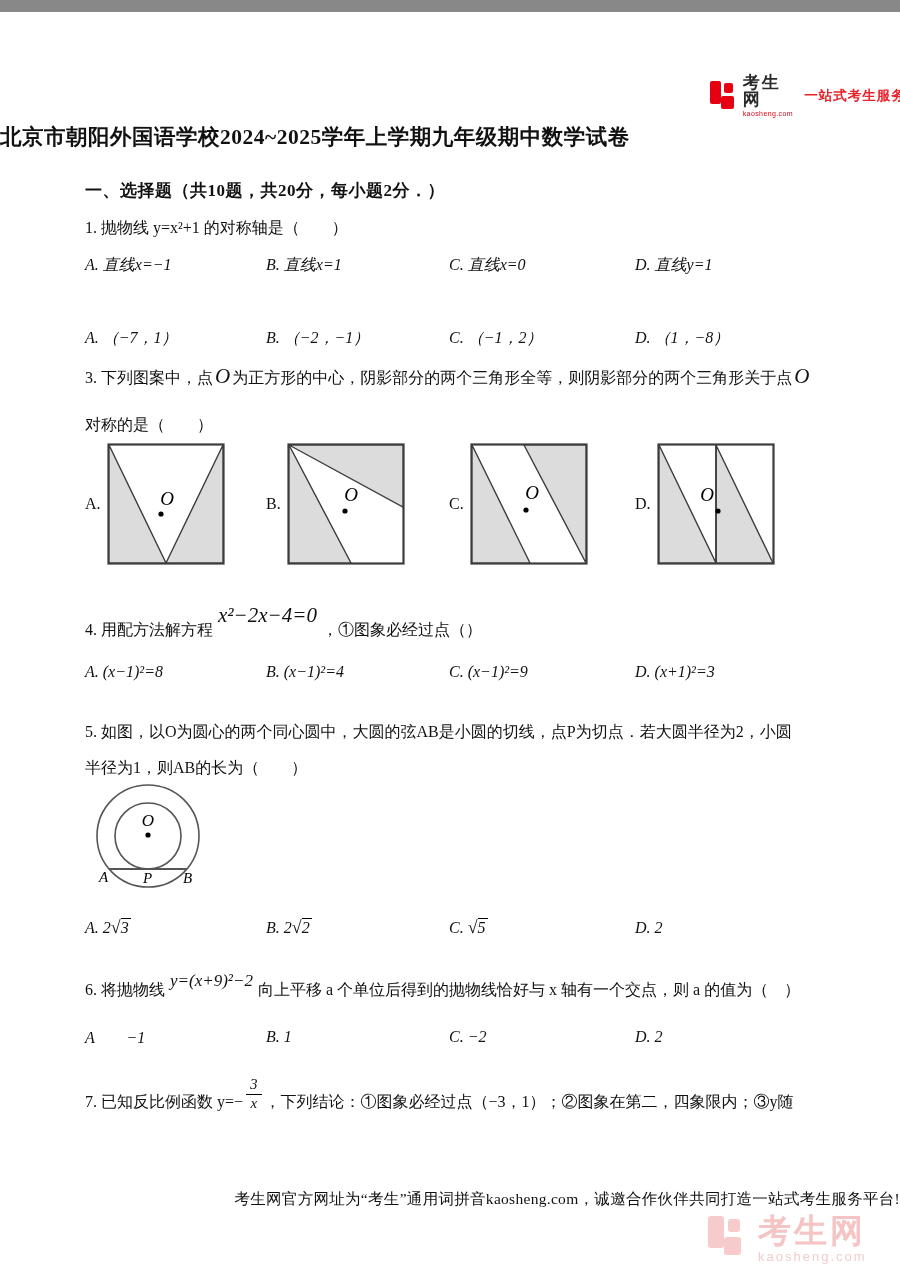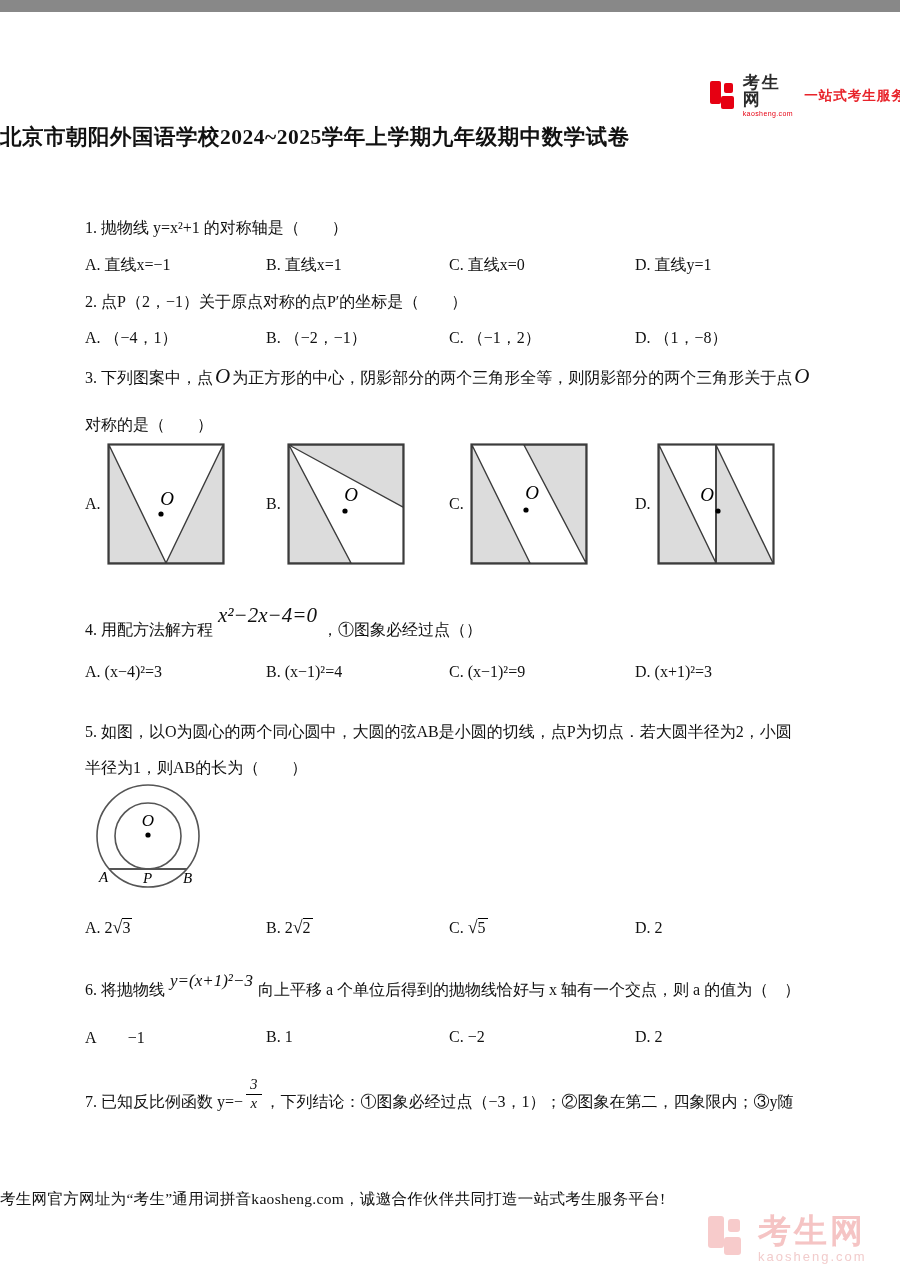--- a/index.html
+++ b/index.html
@@ -16,36 +16,36 @@
   .logo-icon .b3{left:11px;top:17px;width:13px;height:13px;}
   .logo-textcol{display:flex;flex-direction:column;line-height:1;}
   .logo-name{font-family:"Liberation Sans","DejaVu Sans",sans-serif;font-weight:bold;font-size:17px;letter-spacing:2px;color:#2a2a2a;}
   .logo-domain{font-family:"Liberation Sans","DejaVu Sans",sans-serif;font-size:7px;color:#e60012;letter-spacing:.4px;margin-top:2px;}
   .logo-tagline{color:#e8232a;font-weight:bold;font-size:13.5px;margin-left:9px;white-space:nowrap;letter-spacing:1px;}
   
   .title{position:absolute;top:110px;left:0;width:100%;text-align:left;font-size:21.5px;font-weight:bold;margin:0;letter-spacing:.5px;}
   .section{position:absolute;top:167px;left:85px;font-size:17px;font-weight:bold;letter-spacing:.5px;}
   
   .line{position:absolute;left:85px;white-space:nowrap;font-size:16px;}
-  .opts{position:absolute;left:85px;width:800px;display:grid;grid-template-columns:181px 183px 186px 1fr;font-size:16px;white-space:nowrap;}
+  .opts{position:absolute;left:85px;width:800px;display:grid;grid-template-columns:181px 183px 186px 1fr;font-size:16px;white-space:nowrap;font-style:italic;}
   .bigO{font-size:21px;font-style:italic;padding:0 2px;}
   .eq{font-style:italic;font-size:21px;position:relative;top:-13px;padding:0 5px;}
   .eq.small{font-size:17px;top:-9px;}
   .frac{display:inline-flex;flex-direction:column;align-items:center;vertical-align:middle;line-height:1.1;font-style:italic;font-size:15px;position:relative;top:-10px;margin:0 3px;}
   .frac .num{border-bottom:1.3px solid #000;padding:0 4px 1px 4px;}
   .sqrt-sign{font-size:18px;}
   .radicand{border-top:1.3px solid #000;padding:0 2px 0 0;}
   
   .figrow{position:absolute;left:85px;top:431px;width:800px;display:grid;grid-template-columns:181px 183px 186px 1fr;}
   .figgroup{display:flex;align-items:center;gap:6px;}
   .figlabel{font-size:16px;}
   svg.sq{width:118px;height:122px;display:block;}
   svg.circ{position:absolute;left:85px;top:769px;width:126px;height:120px;}
   
-  .footer{position:absolute;top:1177px;left:0;width:100%;text-align:left;font-size:15.5px;letter-spacing:.3px;}
+  .footer{position:absolute;top:1177px;left:0;width:100%;text-align:right;font-size:15.5px;letter-spacing:.3px;}
   .watermark{position:absolute;left:708px;top:1201px;display:flex;align-items:center;}
   .wm-icon{position:relative;width:44px;height:50px;margin-right:6px;}
   .wm-icon i{position:absolute;background:#f7cbcb;border-radius:3px;}
   .wm-icon .b1{left:0;top:3px;width:16px;height:32px;}
   .wm-icon .b2{left:20px;top:6px;width:12px;height:13px;}
   .wm-icon .b3{left:16px;top:24px;width:17px;height:18px;}
   .wm-textcol{display:flex;flex-direction:column;line-height:1;}
   .wm-name{font-family:"Liberation Sans","DejaVu Sans",sans-serif;font-weight:bold;font-size:33px;letter-spacing:3px;color:#f5c4c4;}
   .wm-domain{font-family:"Liberation Sans","DejaVu Sans",sans-serif;font-size:13px;letter-spacing:2px;color:#f2cccc;margin-top:3px;}
 </style>
@@ -61,32 +61,32 @@
       <i class="b3"></i>
     </div>
     <div class="logo-textcol">
       <span class="logo-name">考生网</span>
       <span class="logo-domain">kaosheng.com</span>
     </div>
     <span class="logo-tagline">一站式考生服务平台</span>
   </div>
 
   <h1 class="title">北京市朝阳外国语学校2024~2025学年上学期九年级期中数学试卷</h1>
+  <div class="section">一、选择题（共10题，共20分，每小题2分．）</div>
 
   <div class="line" style="top:206px">1. 抛物线 y=x²+1 的对称轴是（　　）</div>
   <div class="opts" style="top:243px">
     <span>A. 直线x=−1</span>
     <span>B. 直线x=1</span>
     <span>C. 直线x=0</span>
     <span>D. 直线y=1</span>
   </div>
 
-  <div class="line" style="top:280px">2. 点P（2，−1）关于原点对称的点P′的坐标是（　　）</div>
   <div class="opts" style="top:316px">
-    <span>A. （−4，1）</span>
+    <span>A. （−7，1）</span>
     <span>B. （−2，−1）</span>
     <span>C. （−1，2）</span>
     <span>D. （1，−8）</span>
   </div>
 
   <div class="line" style="top:352px">
     <span>3. 下列图案中，点</span><span class="bigO">O</span><span>为正方形的中心，阴影部分的两个三角形全等，则阴影部分的两个三角形关于点</span><span class="bigO">O</span>
   </div>
   <div class="line" style="top:403px">对称的是（　　）</div>
 
@@ -131,21 +131,21 @@
         <text x="50" y="58" font-size="19" font-style="italic" text-anchor="middle">O</text>
         <circle cx="61" cy="68" r="2.6" fill="#000"></circle>
       </svg>
     </div>
   </div>
 
   <div class="line" style="top:604px">
     <span>4. 用配方法解方程</span><span class="eq">x²−2x−4=0</span><span>，①图象必经过点（）</span>
   </div>
   <div class="opts" style="top:651px">
-    <span>A. (x−4)²=3</span>
+    <span>A. (x−1)²=8</span>
     <span>B. (x−1)²=4</span>
     <span>C. (x−1)²=9</span>
     <span>D. (x+1)²=3</span>
   </div>
 
   <div class="line" style="top:710px">5. 如图，以O为圆心的两个同心圆中，大圆的弦AB是小圆的切线，点P为切点．若大圆半径为2，小圆</div>
   <div class="line" style="top:746px">半径为1，则AB的长为（　　）</div>
 
   <svg class="circ" viewBox="0 0 126 120">
     <circle cx="63" cy="55" r="51" fill="none" stroke="#555" stroke-width="1.6"></circle>
@@ -159,21 +159,21 @@
   </svg>
 
   <div class="opts" style="top:905px">
     <span><span>A.</span> <span>2</span><span class="sqrt-sign">√</span><span class="radicand">3</span></span>
     <span><span>B.</span> <span>2</span><span class="sqrt-sign">√</span><span class="radicand">2</span></span>
     <span><span>C.</span> <span></span><span class="sqrt-sign">√</span><span class="radicand">5</span></span>
     <span><span>D.</span> <span>2</span><span class="sqrt-sign"></span><span class="radicand" style="border: none;"></span></span>
   </div>
 
   <div class="line" style="top:968px">
-    <span>6. 将抛物线</span><span class="eq small">y=(x+1)²−3</span><span>向上平移 a 个单位后得到的抛物线恰好与 x 轴有一个交点，则 a 的值为（　）</span>
+    <span>6. 将抛物线</span><span class="eq small">y=(x+9)²−2</span><span>向上平移 a 个单位后得到的抛物线恰好与 x 轴有一个交点，则 a 的值为（　）</span>
   </div>
   <div class="opts" style="top:1016px">
     <span>A　　−1</span>
     <span>B. 1</span>
     <span>C. −2</span>
     <span>D. 2</span>
   </div>
 
   <div class="line" style="top:1074px">
     <span>7. 已知反比例函数 y=−</span><span class="frac">

